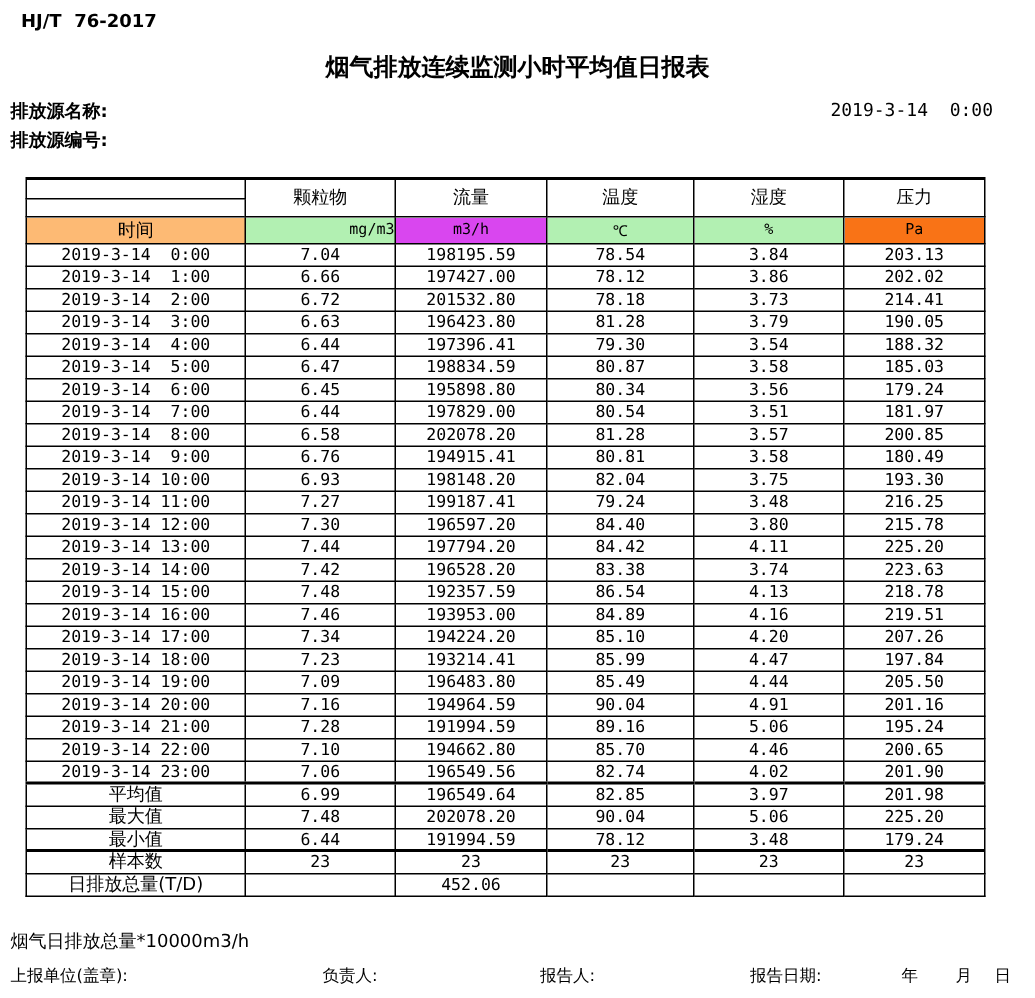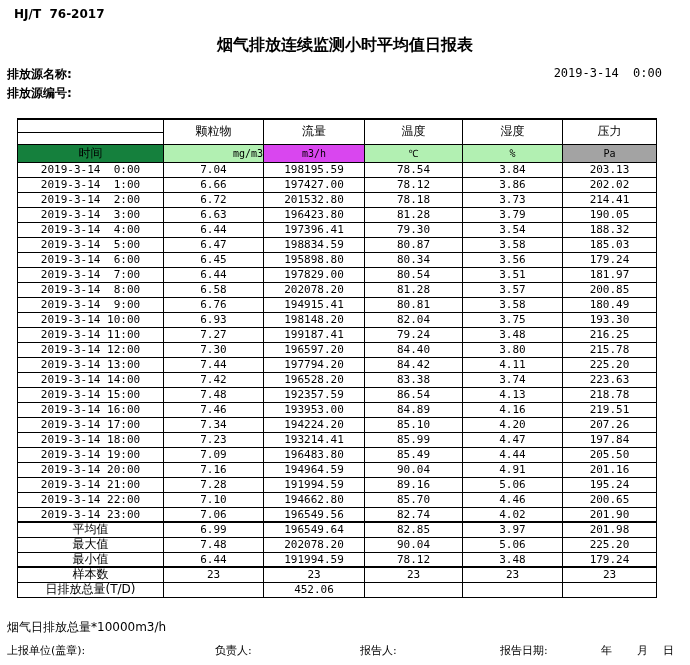--- a/index.html
+++ b/index.html
@@ -66,26 +66,26 @@
       <th rowspan="2" class="col-name">颗粒物</th>
       <th rowspan="2" class="col-name">流量</th>
       <th rowspan="2" class="col-name">温度</th>
       <th rowspan="2" class="col-name">湿度</th>
       <th rowspan="2" class="col-name">压力</th>
     </tr>
     <tr>
       <th class="hB"></th>
     </tr>
     <tr class="unit-row">
-      <th class="time-h" style="background: #15803d;">时间</th>
+      <th class="time-h" style="background: #fdba74;">时间</th>
       <th class="unit" style="background: rgb(178, 240, 178); text-align: right;">mg/m3</th>
       <th class="unit" style="background: #d946ef;">m3/h</th>
       <th class="unit" style="background: rgb(178, 240, 178);">℃</th>
       <th class="unit" style="background: rgb(178, 240, 178);">%</th>
-      <th class="unit" style="background: #a3a3a3;">Pa</th>
+      <th class="unit" style="background: #f97316;">Pa</th>
     </tr>
   </thead>
   <tbody>
       <tr class="data-row">
         <td>2019-3-14  0:00</td>
         <td>7.04</td>
         <td>198195.59</td>
         <td>78.54</td>
         <td>3.84</td>
         <td>203.13</td>

